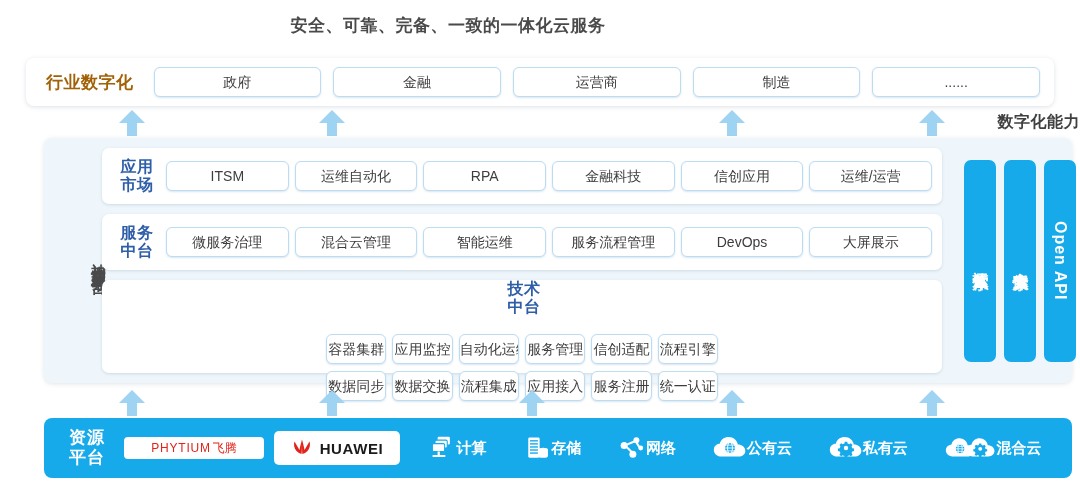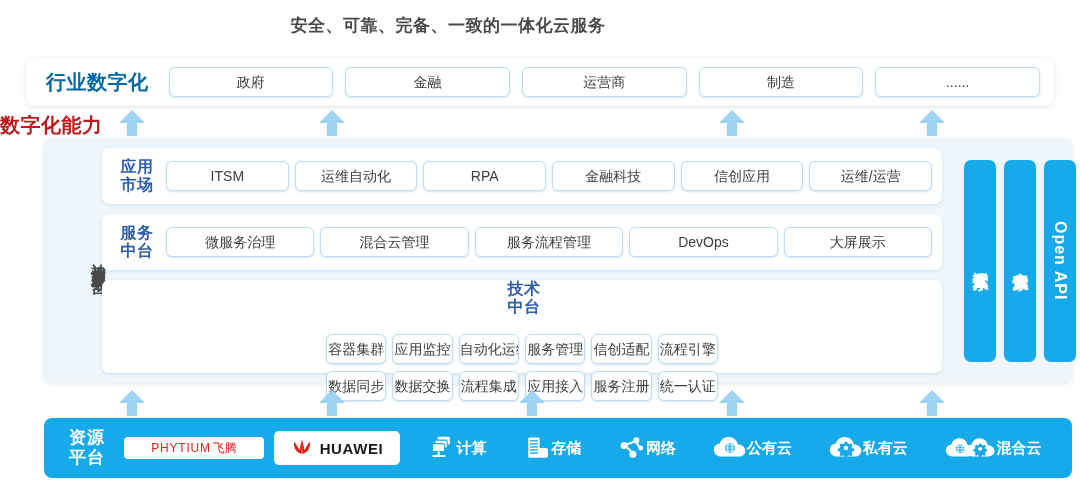--- a/index.html
+++ b/index.html
@@ -39,23 +39,23 @@
   
   #industry-row {
     position: absolute;
     left: 26px; top: 58px;
     width: 1028px; height: 48px;
     display: flex;
     align-items: center;
     padding: 0 8px;
   }
   .row-label-h {
-    font-size: 20px;
-    font-weight: bold;
-    color: #0369a1;
+    font-size: 17px;
+    font-weight: bold;
+    color: #a16207;
     white-space: nowrap;
     padding: 0 14px 0 12px;
     letter-spacing: 0.5px;
   }
   .pill {
     flex: 1 1 0;
     margin: 0 6px;
     height: 30px;
     line-height: 28px;
     text-align: center;
@@ -87,24 +87,24 @@
     border-left: 13px solid transparent;
     border-right: 13px solid transparent;
     border-bottom: 13px solid #9fd3f2;
   }
 
   
   #capability-label {
     position: absolute;
     left: 0; top: 112px;
     width: 1080px;
-    text-align: left;
-    font-size: 20px;
-    font-weight: bold;
-    color: #b91c1c;
+    text-align: right;
+    font-size: 16px;
+    font-weight: bold;
+    color: #404040;
     letter-spacing: 0.5px;
   }
 
   
   #platform-panel {
     position: absolute;
     left: 44px; top: 138px;
     width: 1028px; height: 245px;
     background: #eef6fb;
     border-radius: 8px;
@@ -349,20 +349,21 @@
 
       <div class="tier" id="tier-service">
         <div class="tier-label">
           <div>服务</div>
           <div>中台</div>
         </div>
         <div class="tier-items">
           <div class="item-line">
             <div class="item">微服务治理</div>
             <div class="item">混合云管理</div>
+            <div class="item">智能运维</div>
             <div class="item">服务流程管理</div>
             <div class="item">DevOps</div>
             <div class="item">大屏展示</div>
           </div>
         </div>
       </div>
 
       <div class="tier" id="tier-tech">
         <div class="tier-label">
           <div>技术</div>

